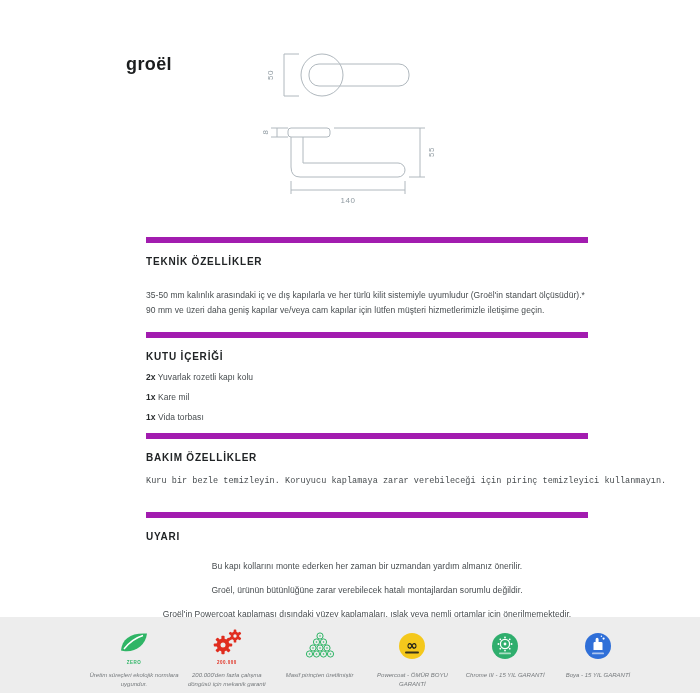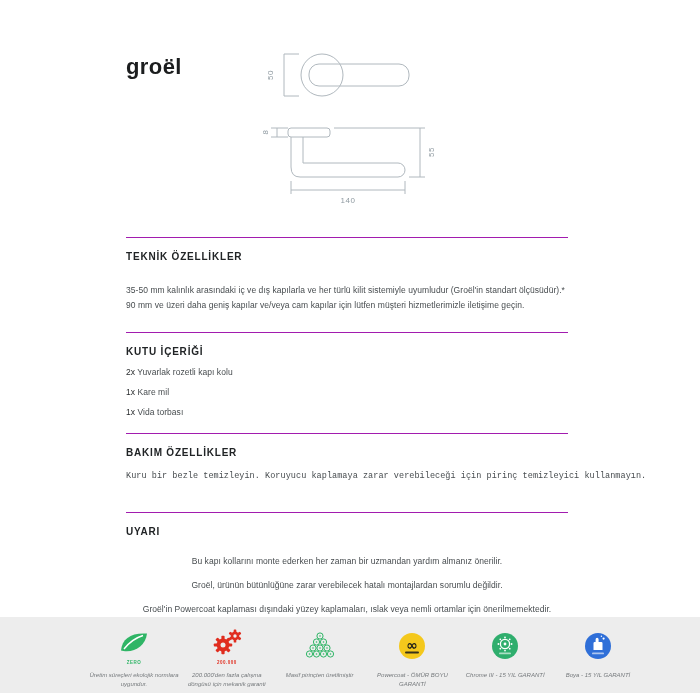--- a/index.html
+++ b/index.html
@@ -14,21 +14,21 @@
     height: 700px;
     background: #ffffff;
     overflow: hidden;
   }
 
   
   .logo {
     position: absolute;
     left: 126px;
     top: 54px;
-    font-size: 22px;
+    font-size: 18px;
     font-weight: 600;
     letter-spacing: 0.4px;
     color: #1b1d1e;
   }
 
   
   .drawing {
     position: absolute;
     left: 0;
     top: 0;
@@ -37,23 +37,23 @@
   .drawing .dim {
     fill: #8f9aa1;
     font-size: 8px;
     font-family: "Liberation Sans", sans-serif;
     letter-spacing: 0.5px;
   }
 
   
   .sec {
     position: absolute;
-    left: 126px;
+    left: 146px;
     width: 442px;
-    border-top: 1px solid #a21caf;
+    border-top: 6px solid #a21caf;
   }
   .sec-tech { top: 237px; }
   .sec-box  { top: 332px; }
   .sec-care { top: 433px; }
   .sec-warn { top: 512px; }
 
   .sec h2 {
     margin-top: 13px;
     font-size: 10px;
     font-weight: 700;
@@ -63,21 +63,21 @@
   .body-text {
     font-size: 8.5px;
     color: #474c4f;
     letter-spacing: 0.05px;
   }
   .sec-tech .p1 { margin-top: 11px; }
   .sec-tech .p2 { margin-top: 21px; line-height: 15px; }
   .nowrap { white-space: nowrap; }
 
   .box-item { margin-top: 10px; }
-  .box-item .qty { font-weight: 400; color: #2a2d2f; }
+  .box-item .qty { font-weight: 700; color: #2a2d2f; }
 
   .sec-care .p1 { margin-top: 13px; font-family: Liberation Mono, monospace; }
 
   .warn-line { margin-top: 10px; line-height: 7px; }
   .sec-warn .warn-lines { margin-top: 21px; text-align: center; }
   .sec-warn .warn-line { margin-top: 17px; }
 
   
   .badges-band {
     position: absolute;

